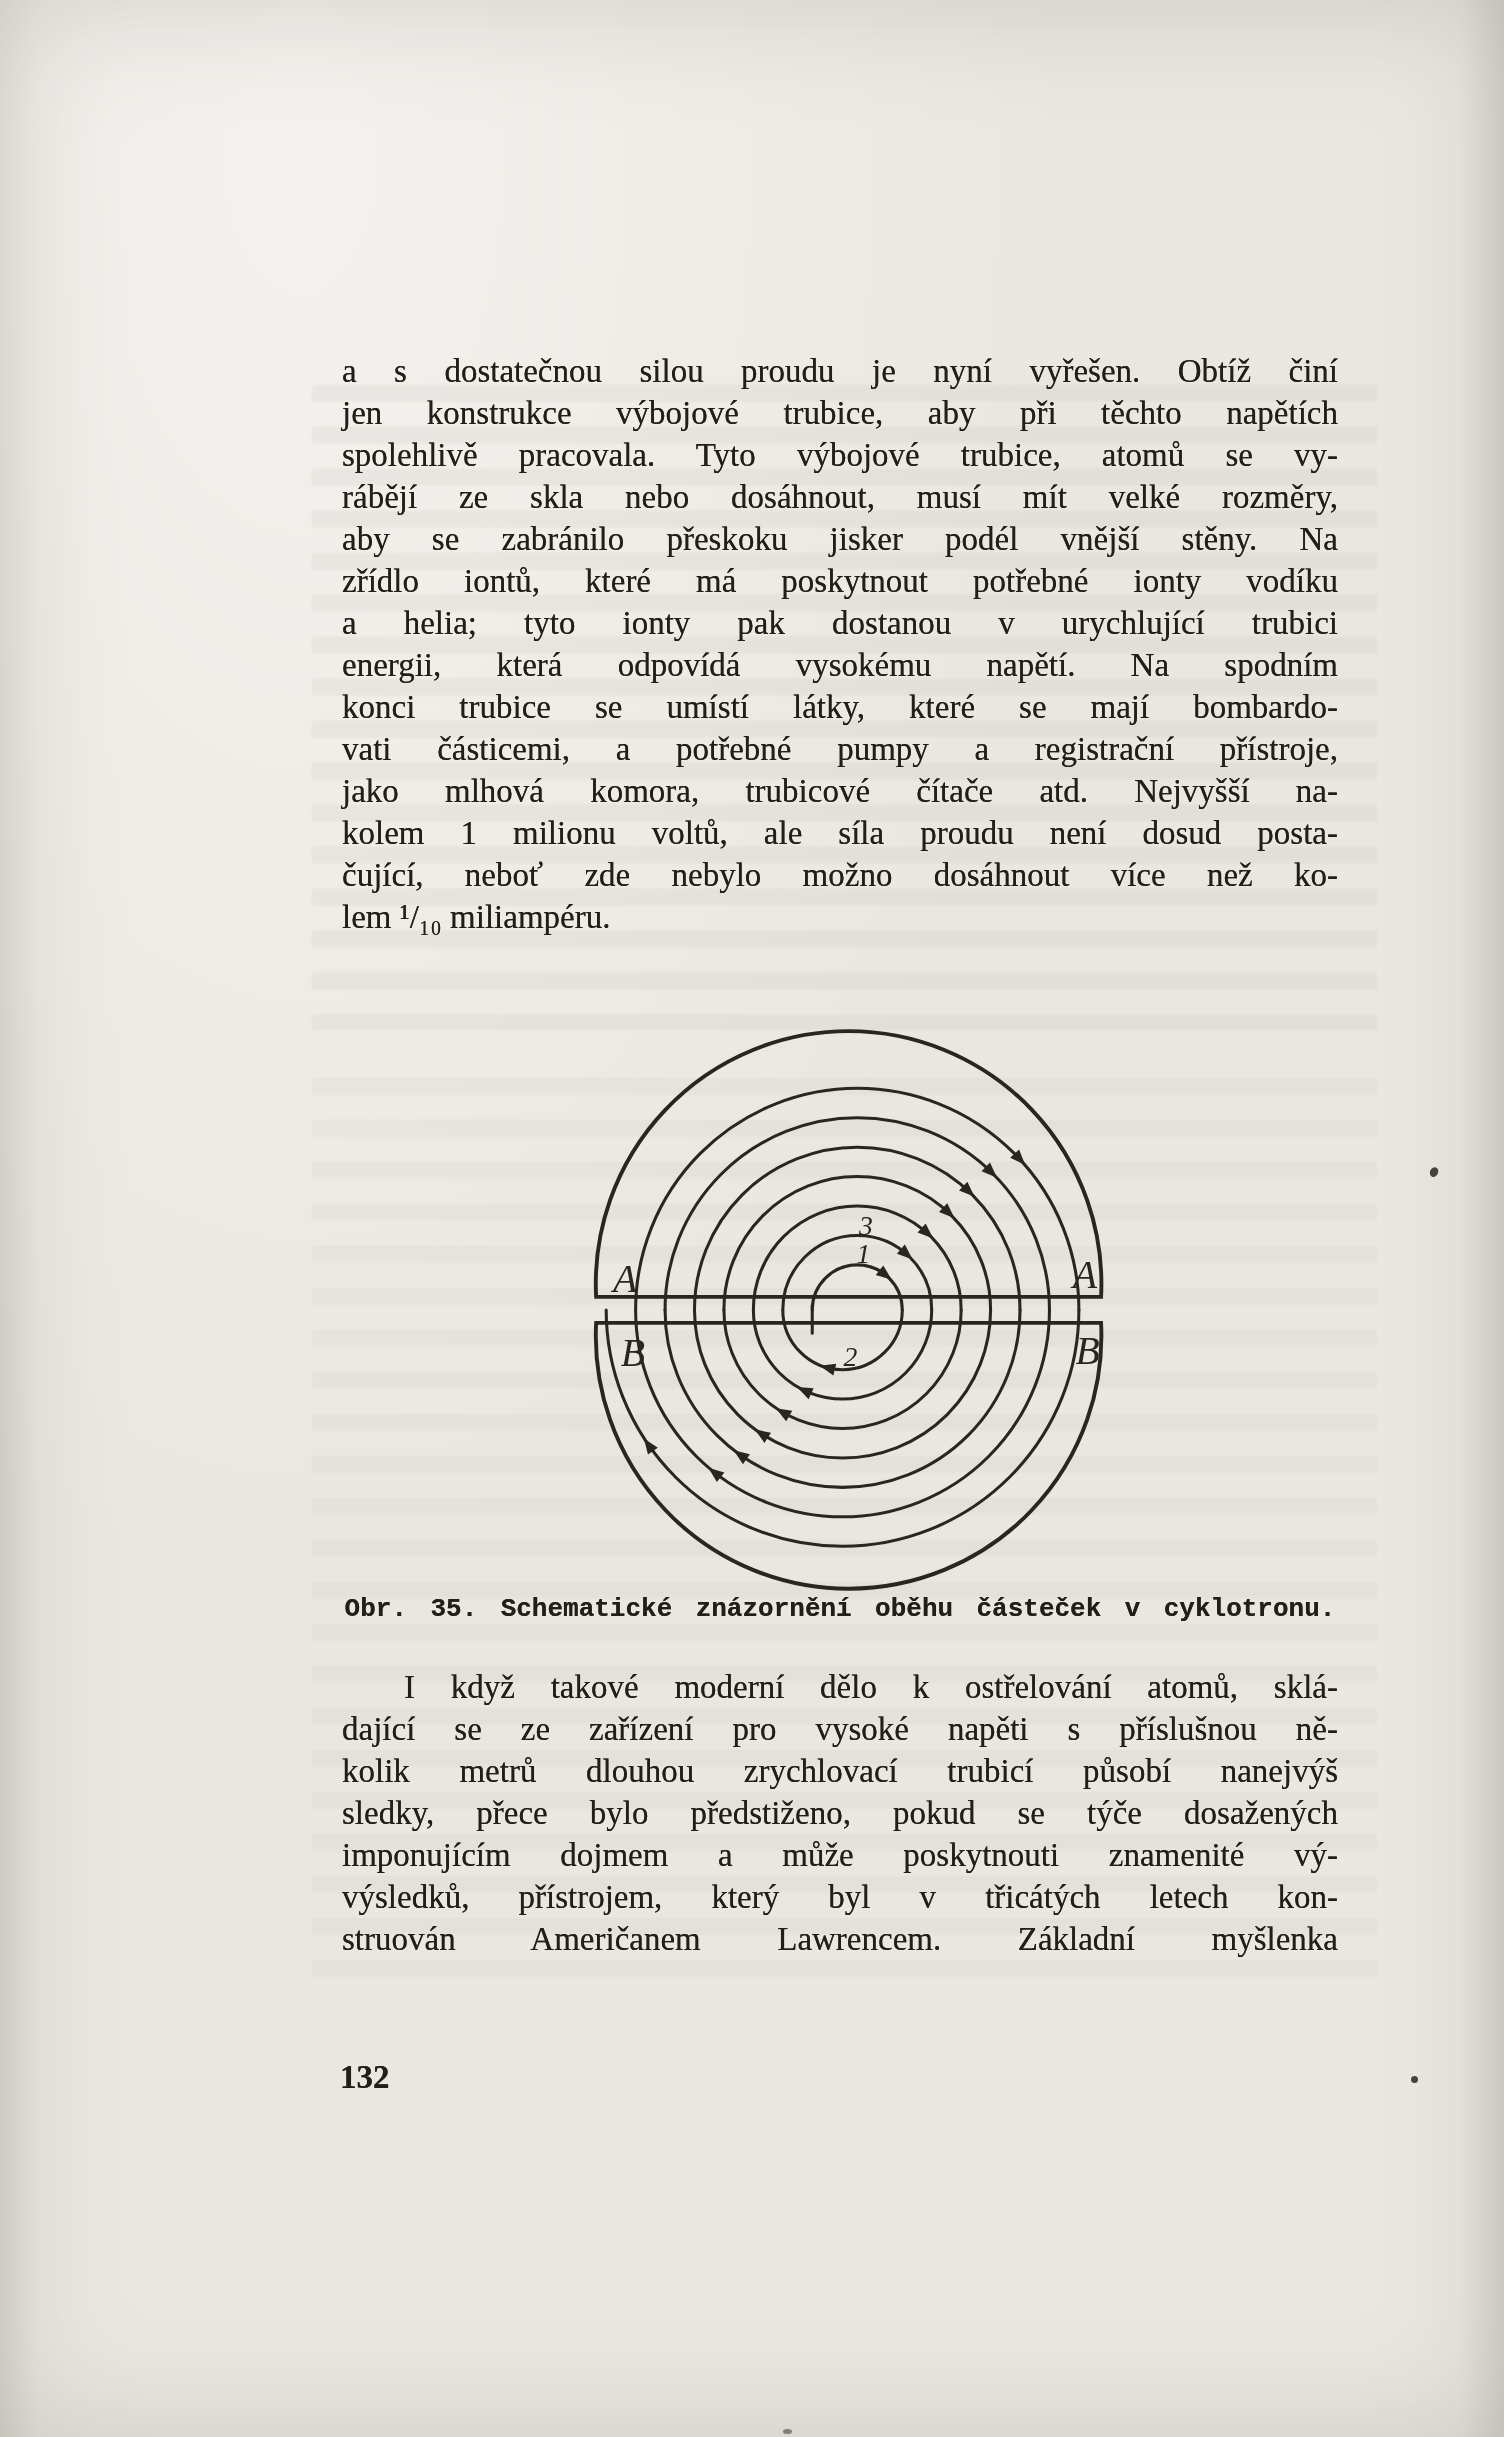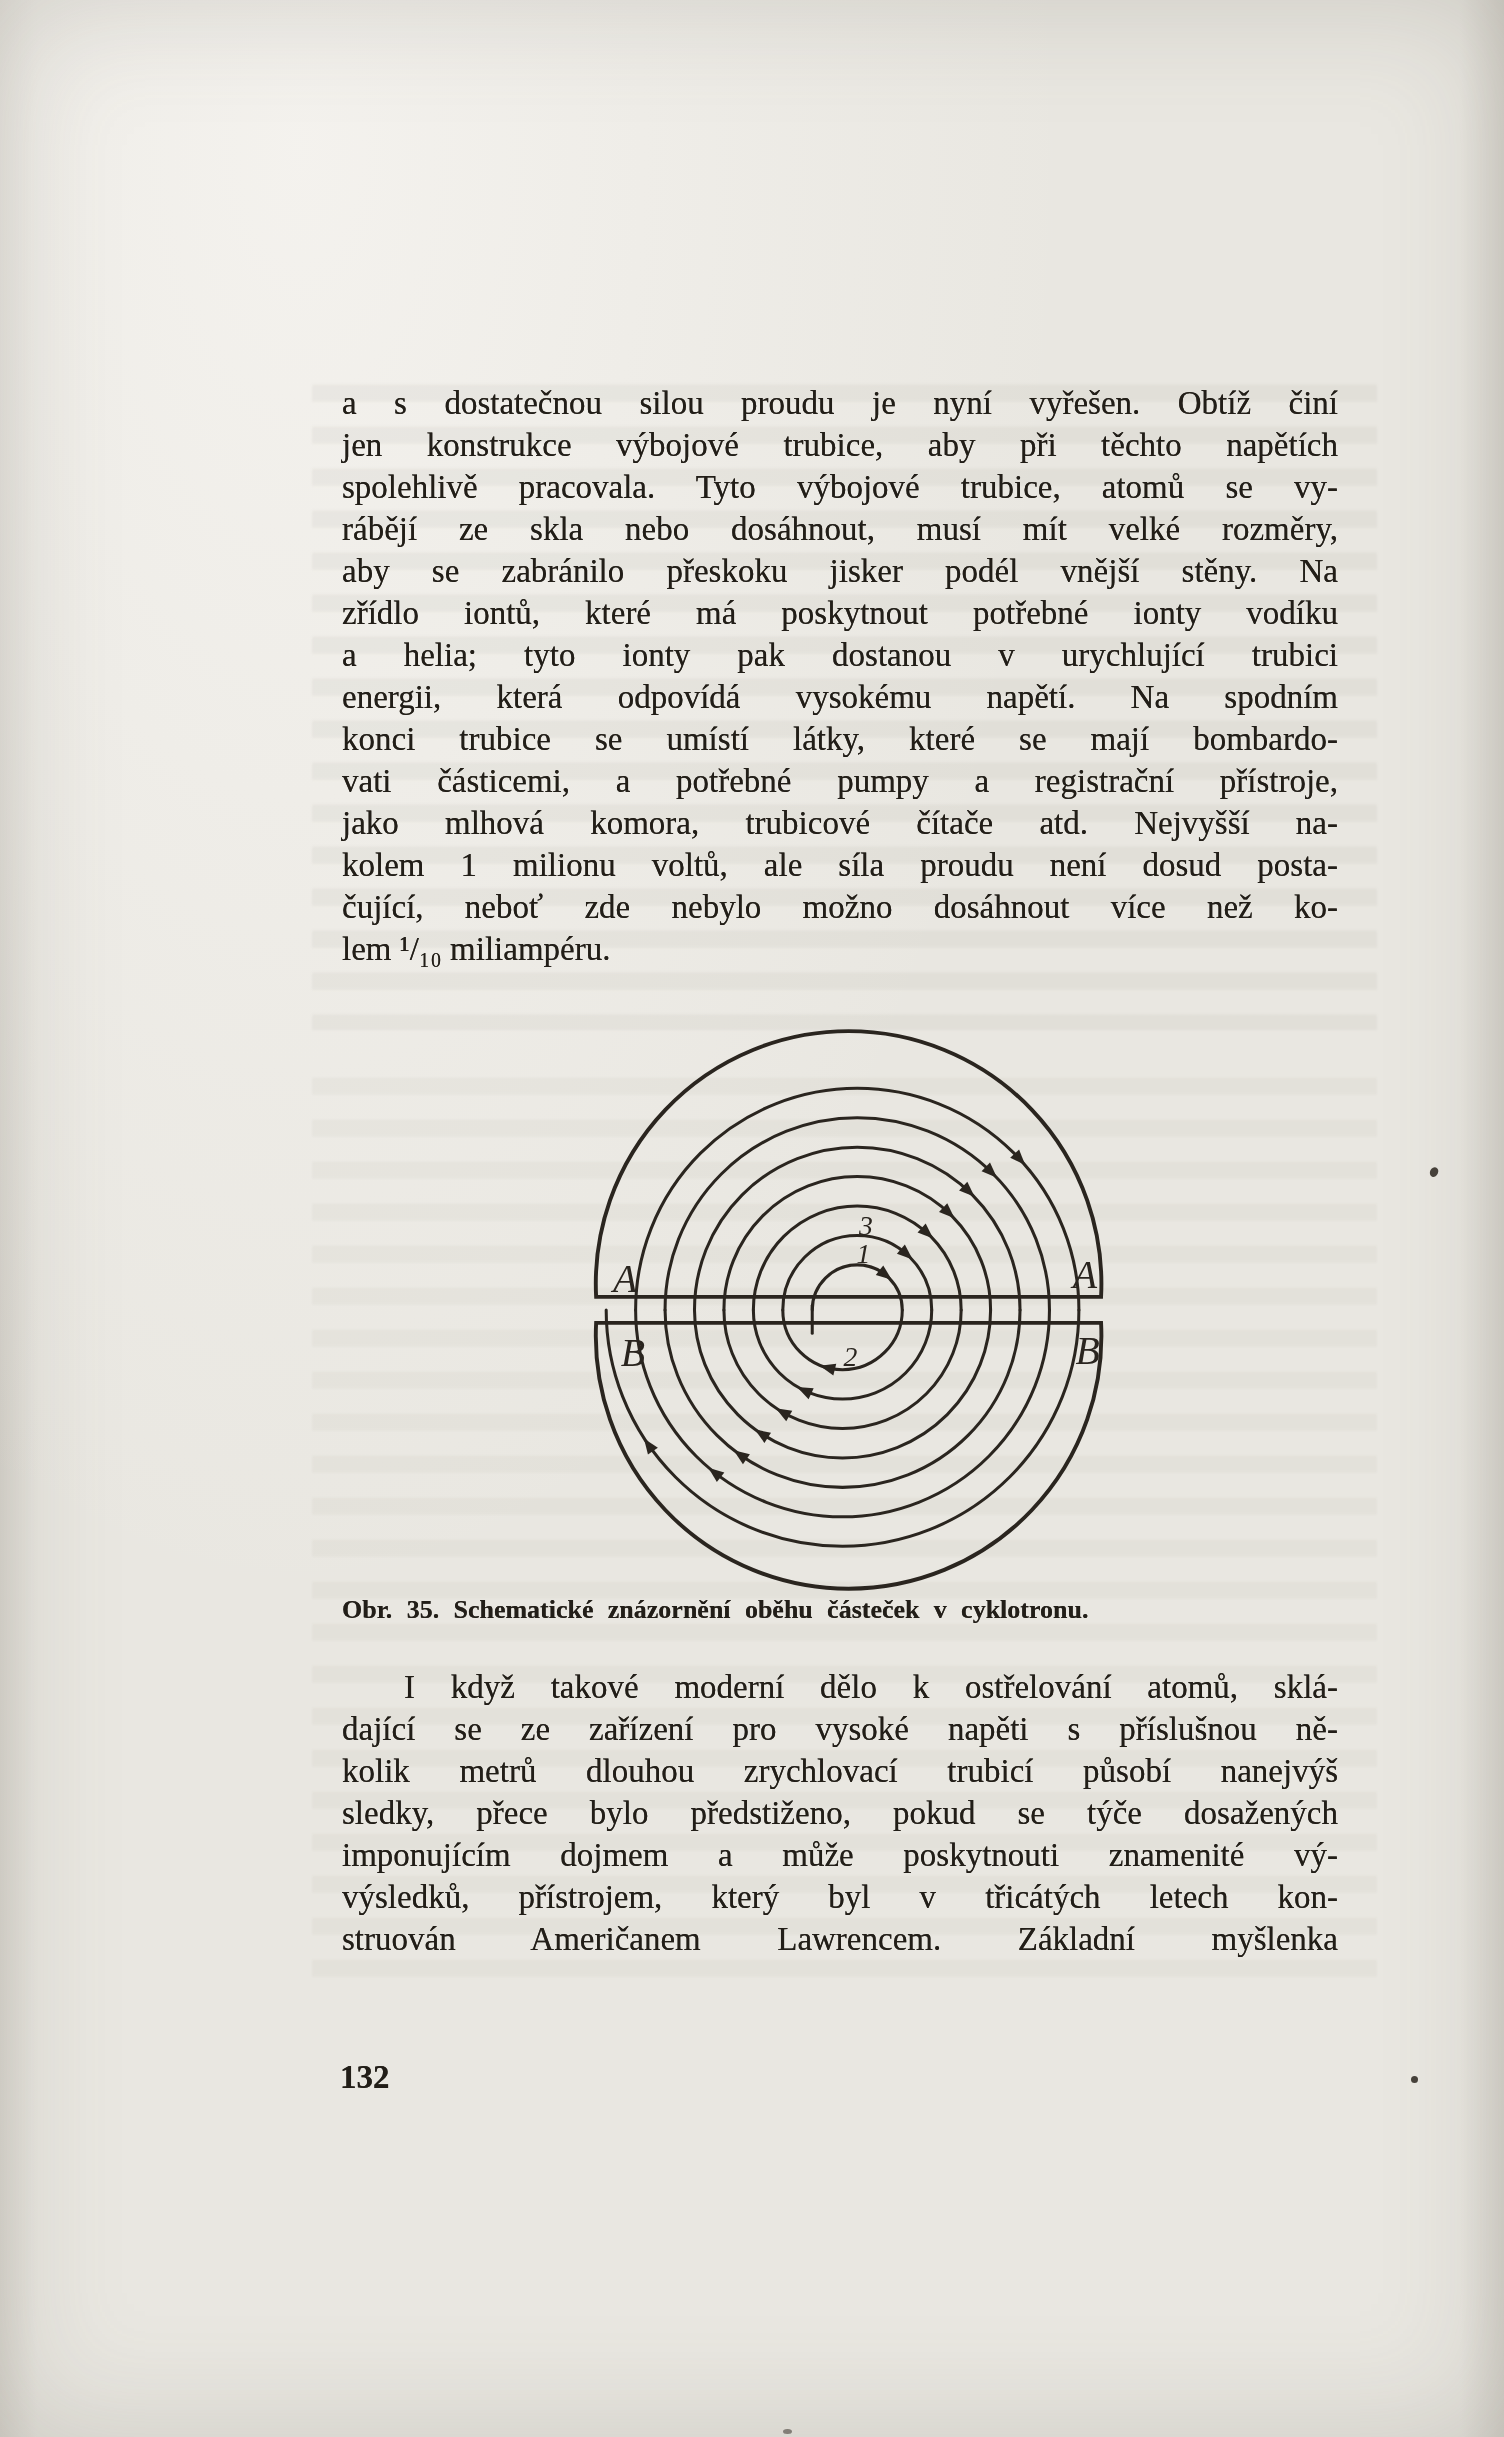--- a/index.html
+++ b/index.html
@@ -27,23 +27,24 @@
   .para{
     position:absolute;left:342px;width:996px;
     font-size:33px;line-height:42px;
     text-shadow:0 0 0.6px rgba(34,30,24,.85);
   }
   .tline{text-align:justify;text-align-last:justify;white-space:nowrap;}
   .tline.last{text-align-last:left;}
   .tline.indent{text-indent:62px;}
   .caption{
     position:absolute;left:342px;width:996px;top:1593px;
-    font-size:26px;line-height:33px;
+    font-size:26px;line-height:33px;text-align:center;
     word-spacing:7.8px;font-weight:bold;
     text-shadow:0 0 0.5px rgba(34,30,24,.8);
+    font-family:Liberation Mono, monospace;
   }
   .pagenum{
     position:absolute;left:340px;top:2059px;
     font-size:33px;font-weight:bold;
     text-shadow:0 0 0.6px rgba(34,30,24,.85);
     text-align:center;
   }
   .figwrap{position:absolute;left:0;top:0;width:1505px;height:2438px;pointer-events:none;}
   .speck{position:absolute;background:#46413a;border-radius:50%;}
   .speck.s1{left:1430px;top:1167px;width:7.8px;height:10.4px;transform:rotate(25deg);}
@@ -51,21 +52,21 @@
   .speck.s3{left:783px;top:2429px;width:8.7px;height:5.2px;opacity:.6;}
 </style>
 </head>
 <body>
 
 <div class="page">
 
   <div class="bleed" style="top:372px;height:658px;"></div>
   <div class="bleed" style="top:1065px;height:918px;opacity:.85;"></div>
 
-  <div class="para" style="top:350px;margin-top:32px;">
+  <div class="para" style="top:350px;">
     <div class="tline">a s dostatečnou silou proudu je nyní vyřešen. Obtíž činí</div>
     <div class="tline">jen konstrukce výbojové trubice, aby při těchto napětích</div>
     <div class="tline">spolehlivě pracovala. Tyto výbojové trubice, atomů se vy-</div>
     <div class="tline">rábějí ze skla nebo dosáhnout, musí mít velké rozměry,</div>
     <div class="tline">aby se zabránilo přeskoku jisker podél vnější stěny. Na</div>
     <div class="tline">zřídlo iontů, které má poskytnout potřebné ionty vodíku</div>
     <div class="tline">a helia; tyto ionty pak dostanou v urychlující trubici</div>
     <div class="tline">energii, která odpovídá vysokému napětí. Na spodním</div>
     <div class="tline">konci trubice se umístí látky, které se mají bombardo-</div>
     <div class="tline">vati částicemi, a potřebné pumpy a registrační přístroje,</div>

